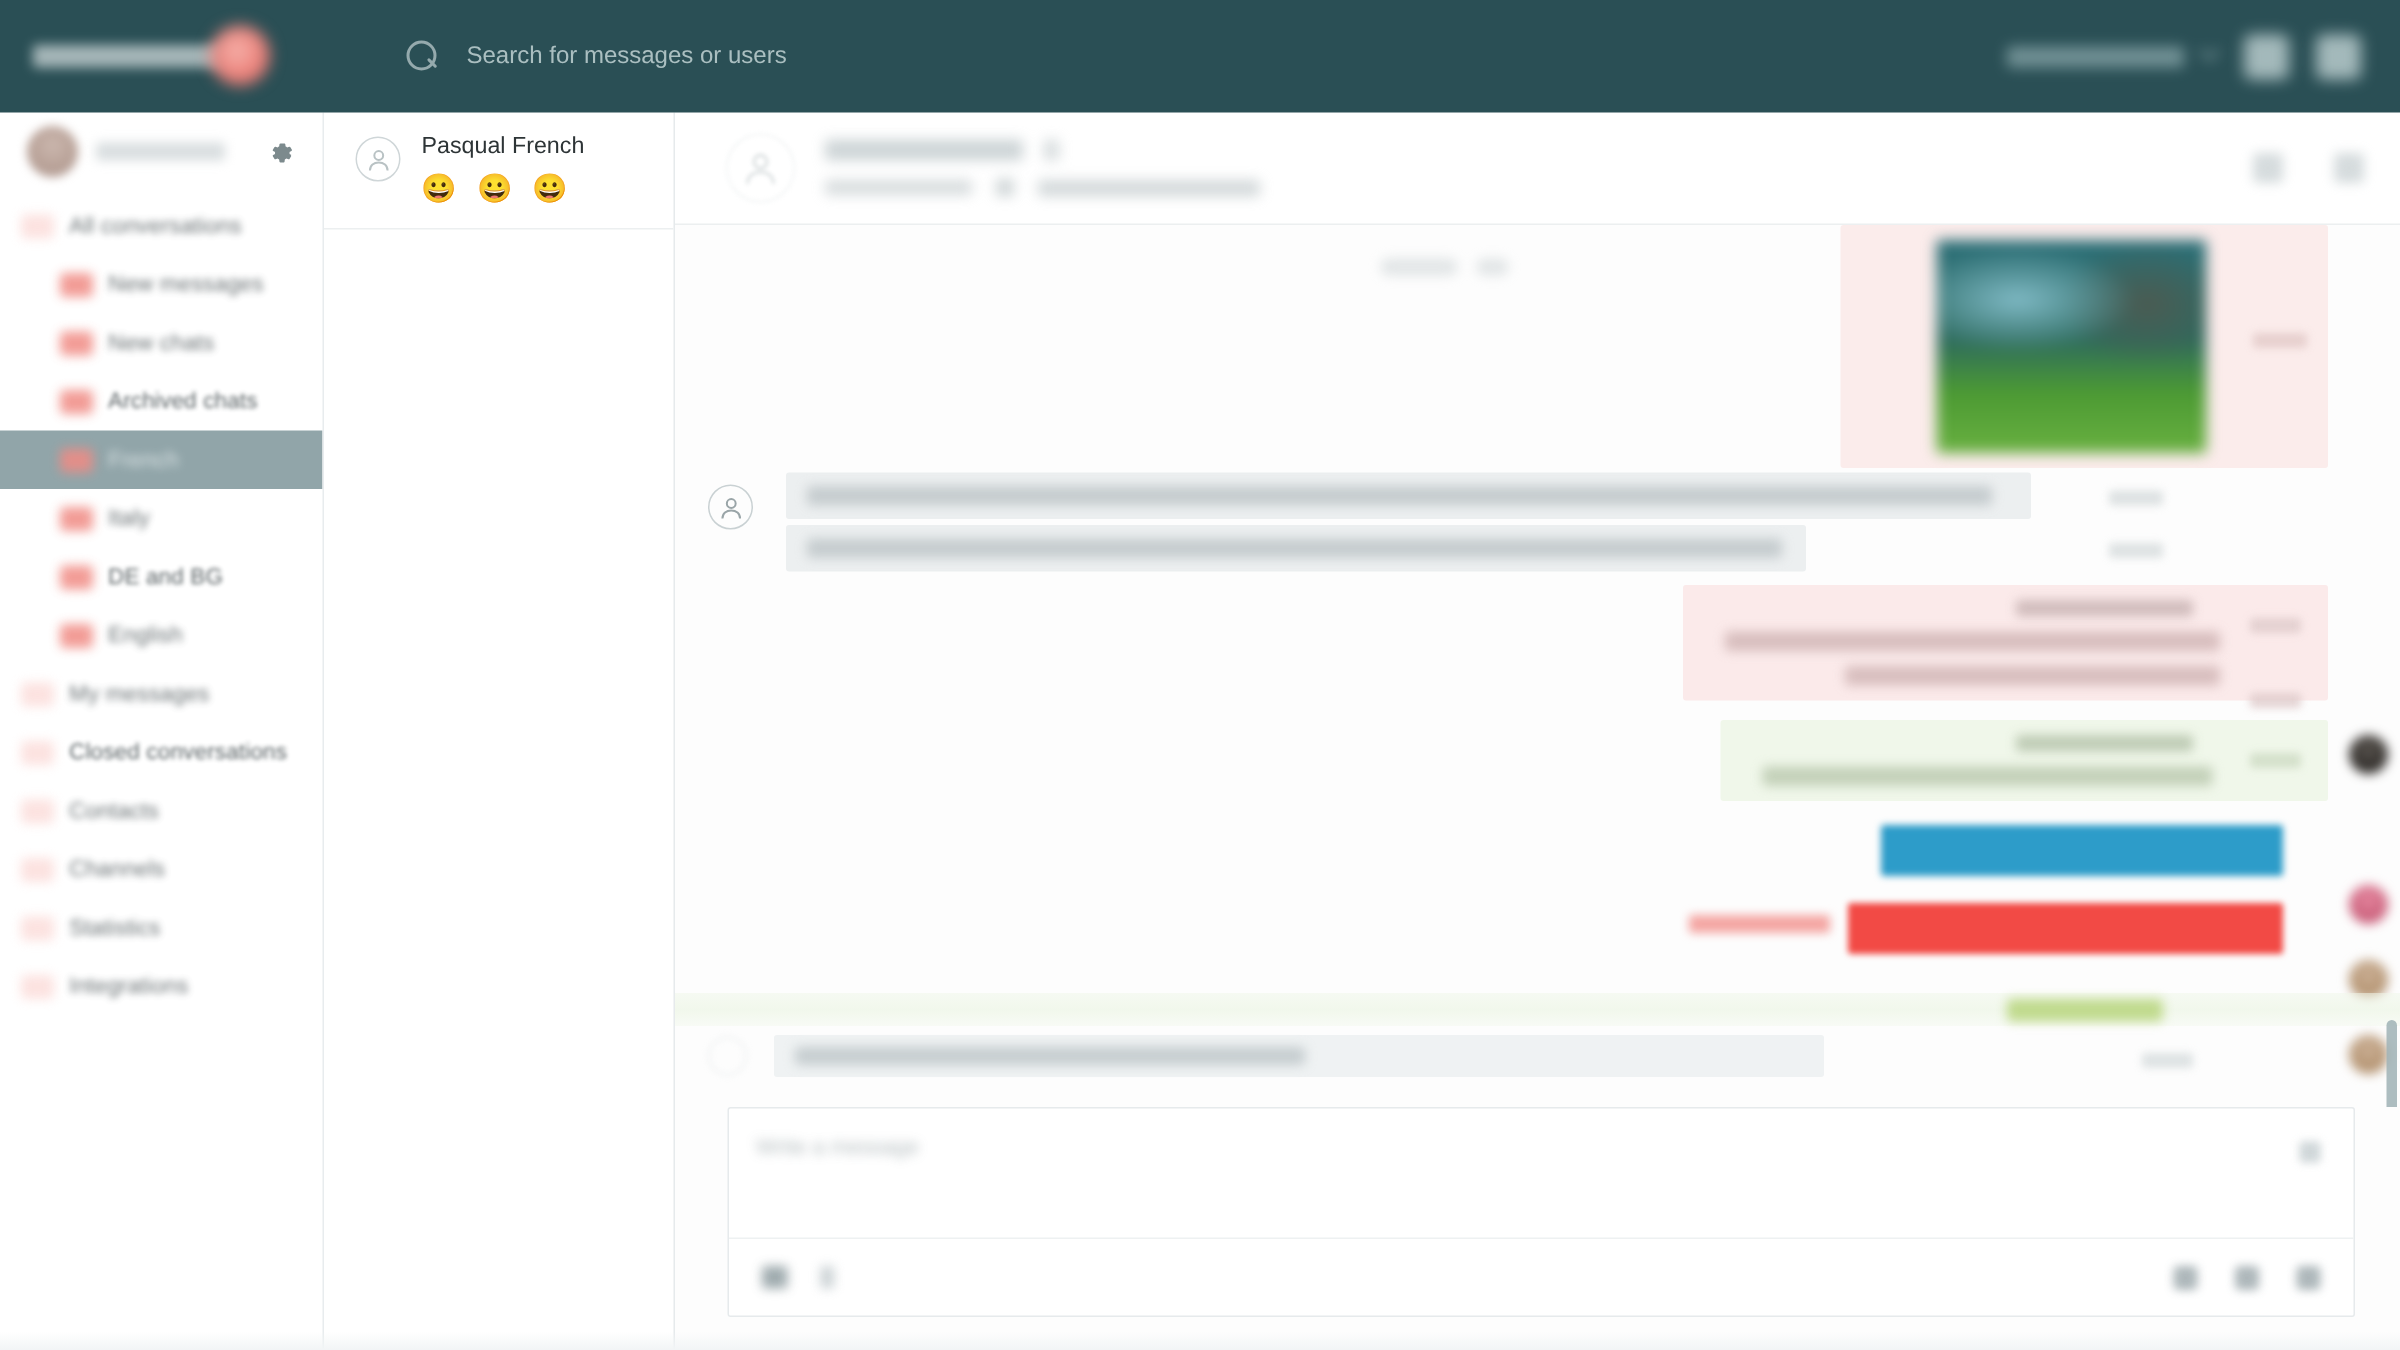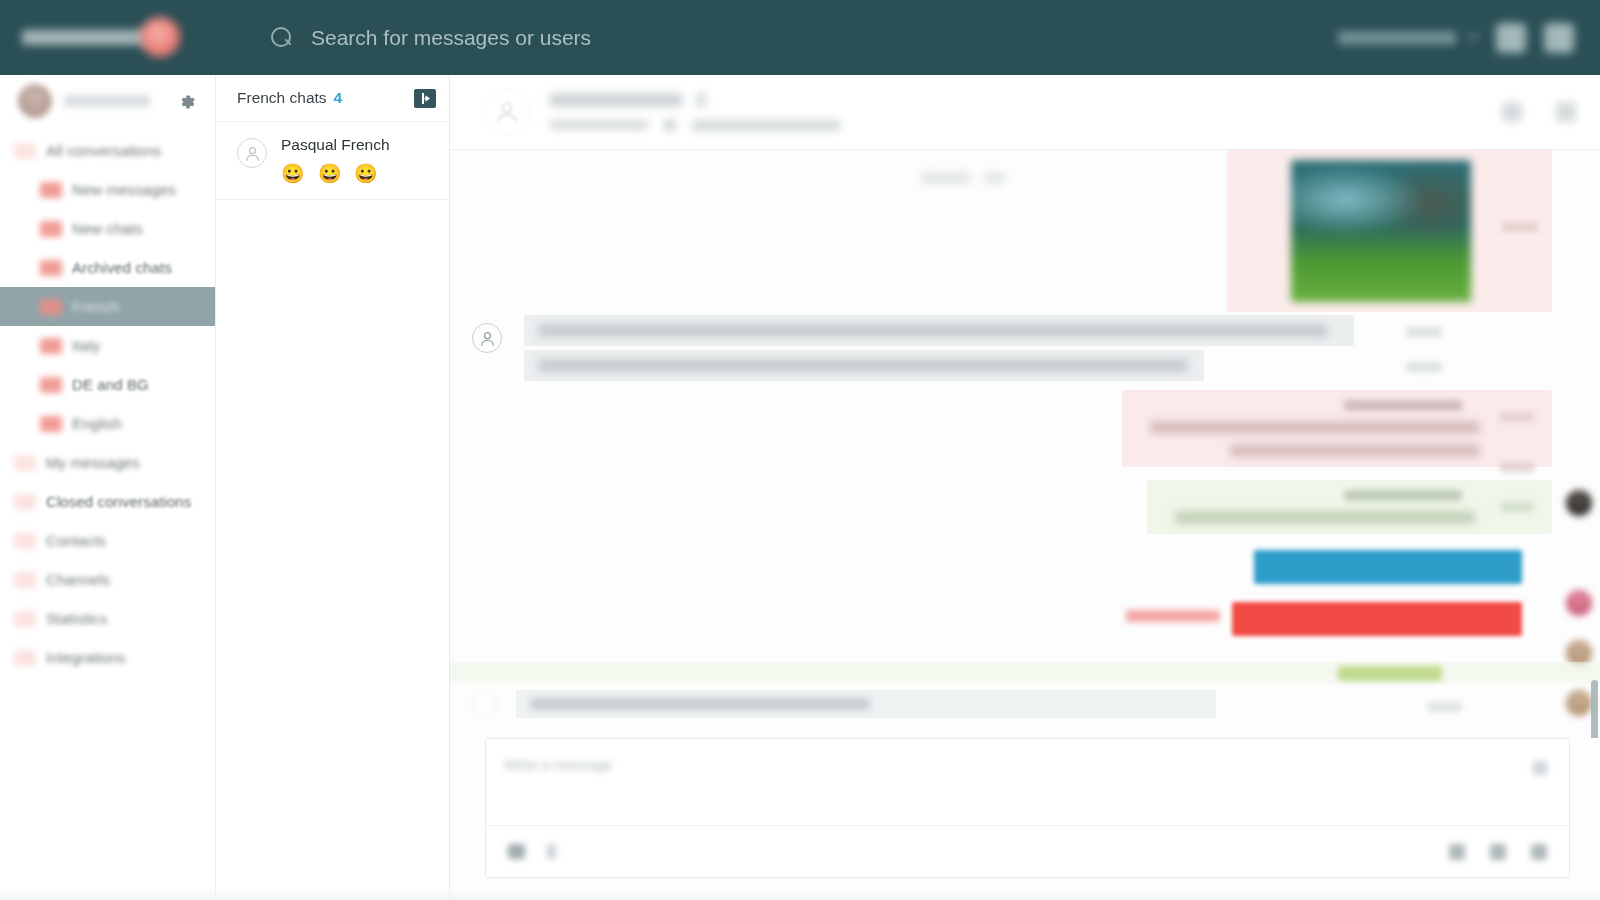--- a/index.html
+++ b/index.html
@@ -30,21 +30,21 @@
   .search-icon::before {
     content: ""; position: absolute; left: 0; top: 0; width: 16px; height: 16px;
     border: 2.2px solid #d7e2e3; border-radius: 50%;
   }
   .search-icon::after {
     content: ""; position: absolute; left: 13px; top: 14px; width: 8px; height: 2.2px;
     background: #d7e2e3; transform: rotate(45deg); border-radius: 2px;
   }
   .search-input {
     background: transparent; border: none; outline: none; color: #fdba74;
-    font-family: "Liberation Sans", sans-serif; font-size: 21px; width: 560px;
+    font-family: "Liberation Sans", sans-serif; font-size: 16px; width: 560px;
   }
   .search-input::placeholder { color: #b9cbcd; opacity: .9; }
 
   .topright { display: flex; align-items: center; gap: 18px; padding-right: 26px; }
   .acct-pill { display: flex; align-items: center; gap: 12px; filter: blur(4.5px); opacity: .85; }
   .acct-label { width: 118px; height: 14px; background: #7d9ca0; border-radius: 2px; }
   .acct-chev { width: 10px; height: 10px; border-right: 2px solid #8fa9ad; border-bottom: 2px solid #8fa9ad; transform: rotate(45deg) translate(-3px,-3px); }
   .top-icon-btn {
     width: 30px; height: 30px; border-radius: 5px; background: #b9cccd;
     filter: blur(5px); opacity: .85; border: none; cursor: pointer;
@@ -375,29 +375,20 @@
           <span class="sb-label">Statistics</span>
         </div>
         <div class="sb-item lvl1">
           <span class="sb-badge"></span>
           <span class="sb-label">Integrations</span>
         </div>
       </div>
     </div>
 
     <div class="chatlist">
-      <div class="cl-header">
-        <span class="cl-title">French chats</span>
-        <span class="cl-count">4</span>
-        <button class="cl-action">
-          <svg width="13" height="11" viewBox="0 0 13 11">
-            <path fill="#ffffff" d="M3 0h2v11H3zM6.5 2.2L11 5.5 6.5 8.8V6.6H5.6V4.4H6.5z"></path>
-          </svg>
-        </button>
-      </div>
       <div class="cl-items">
         <div class="cl-item">
           <span class="cl-ava">
             <svg width="19" height="19" viewBox="0 0 20 20">
               <circle cx="10" cy="7" r="3.1" fill="none" stroke="#b9c2c4" stroke-width="1.4"></circle>
               <path d="M3.8 17.5c0-3.6 2.8-5.6 6.2-5.6s6.2 2 6.2 5.6" fill="none" stroke="#b9c2c4" stroke-width="1.4"></path>
             </svg>
           </span>
           <div class="cl-body">
             <div class="cl-name">Pasqual French</div>

